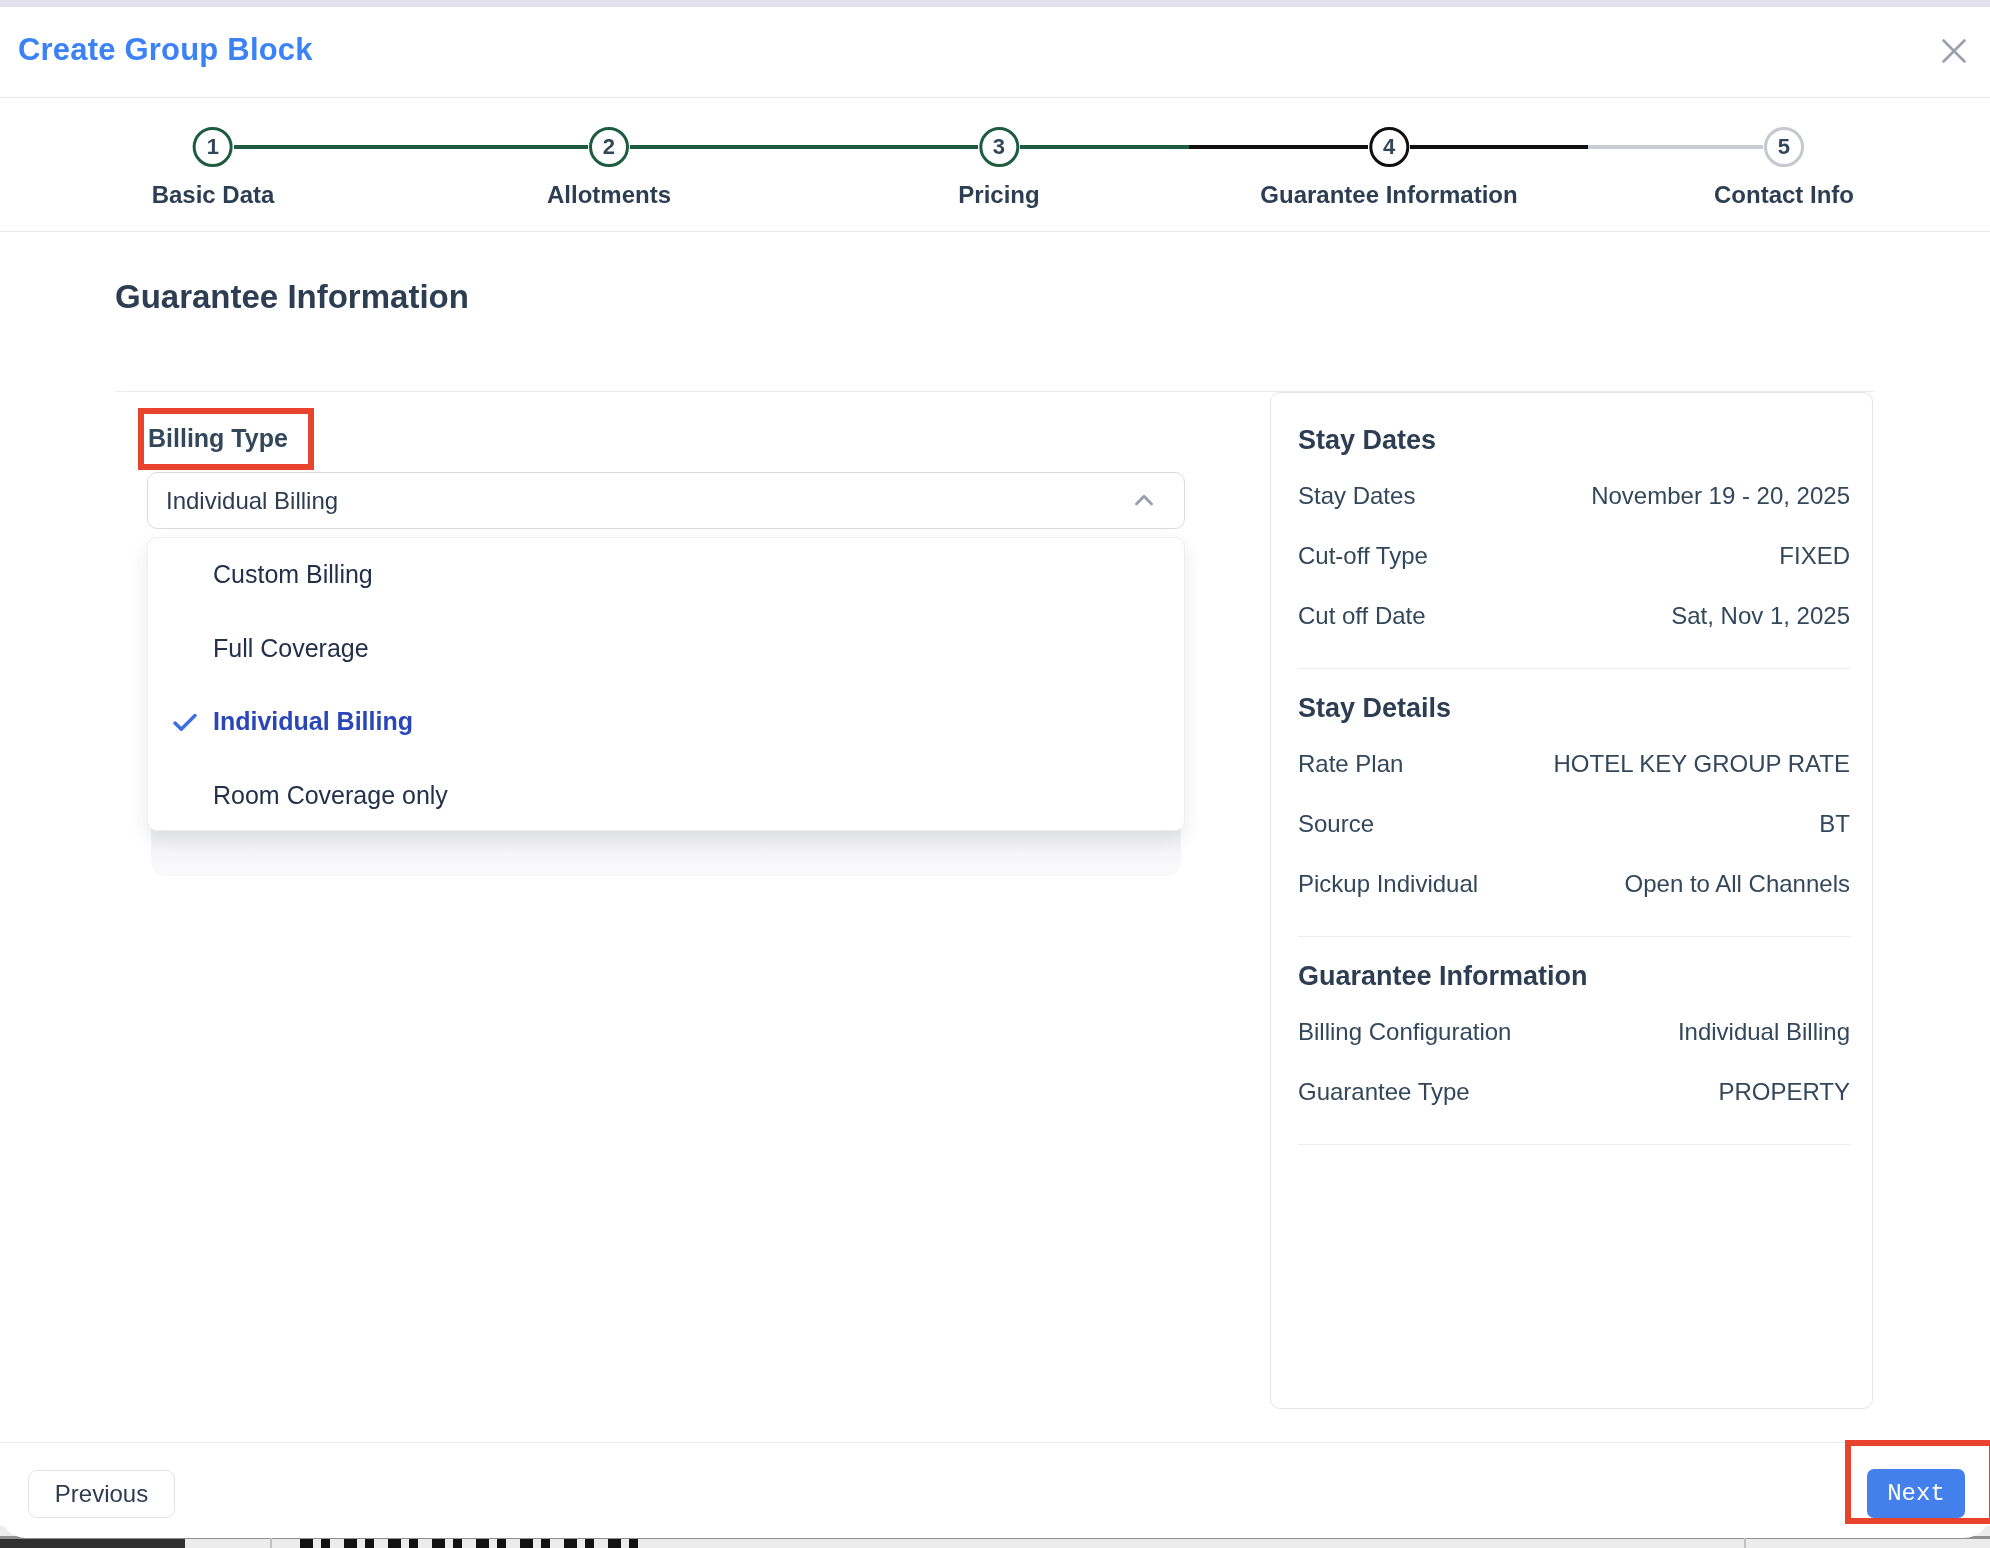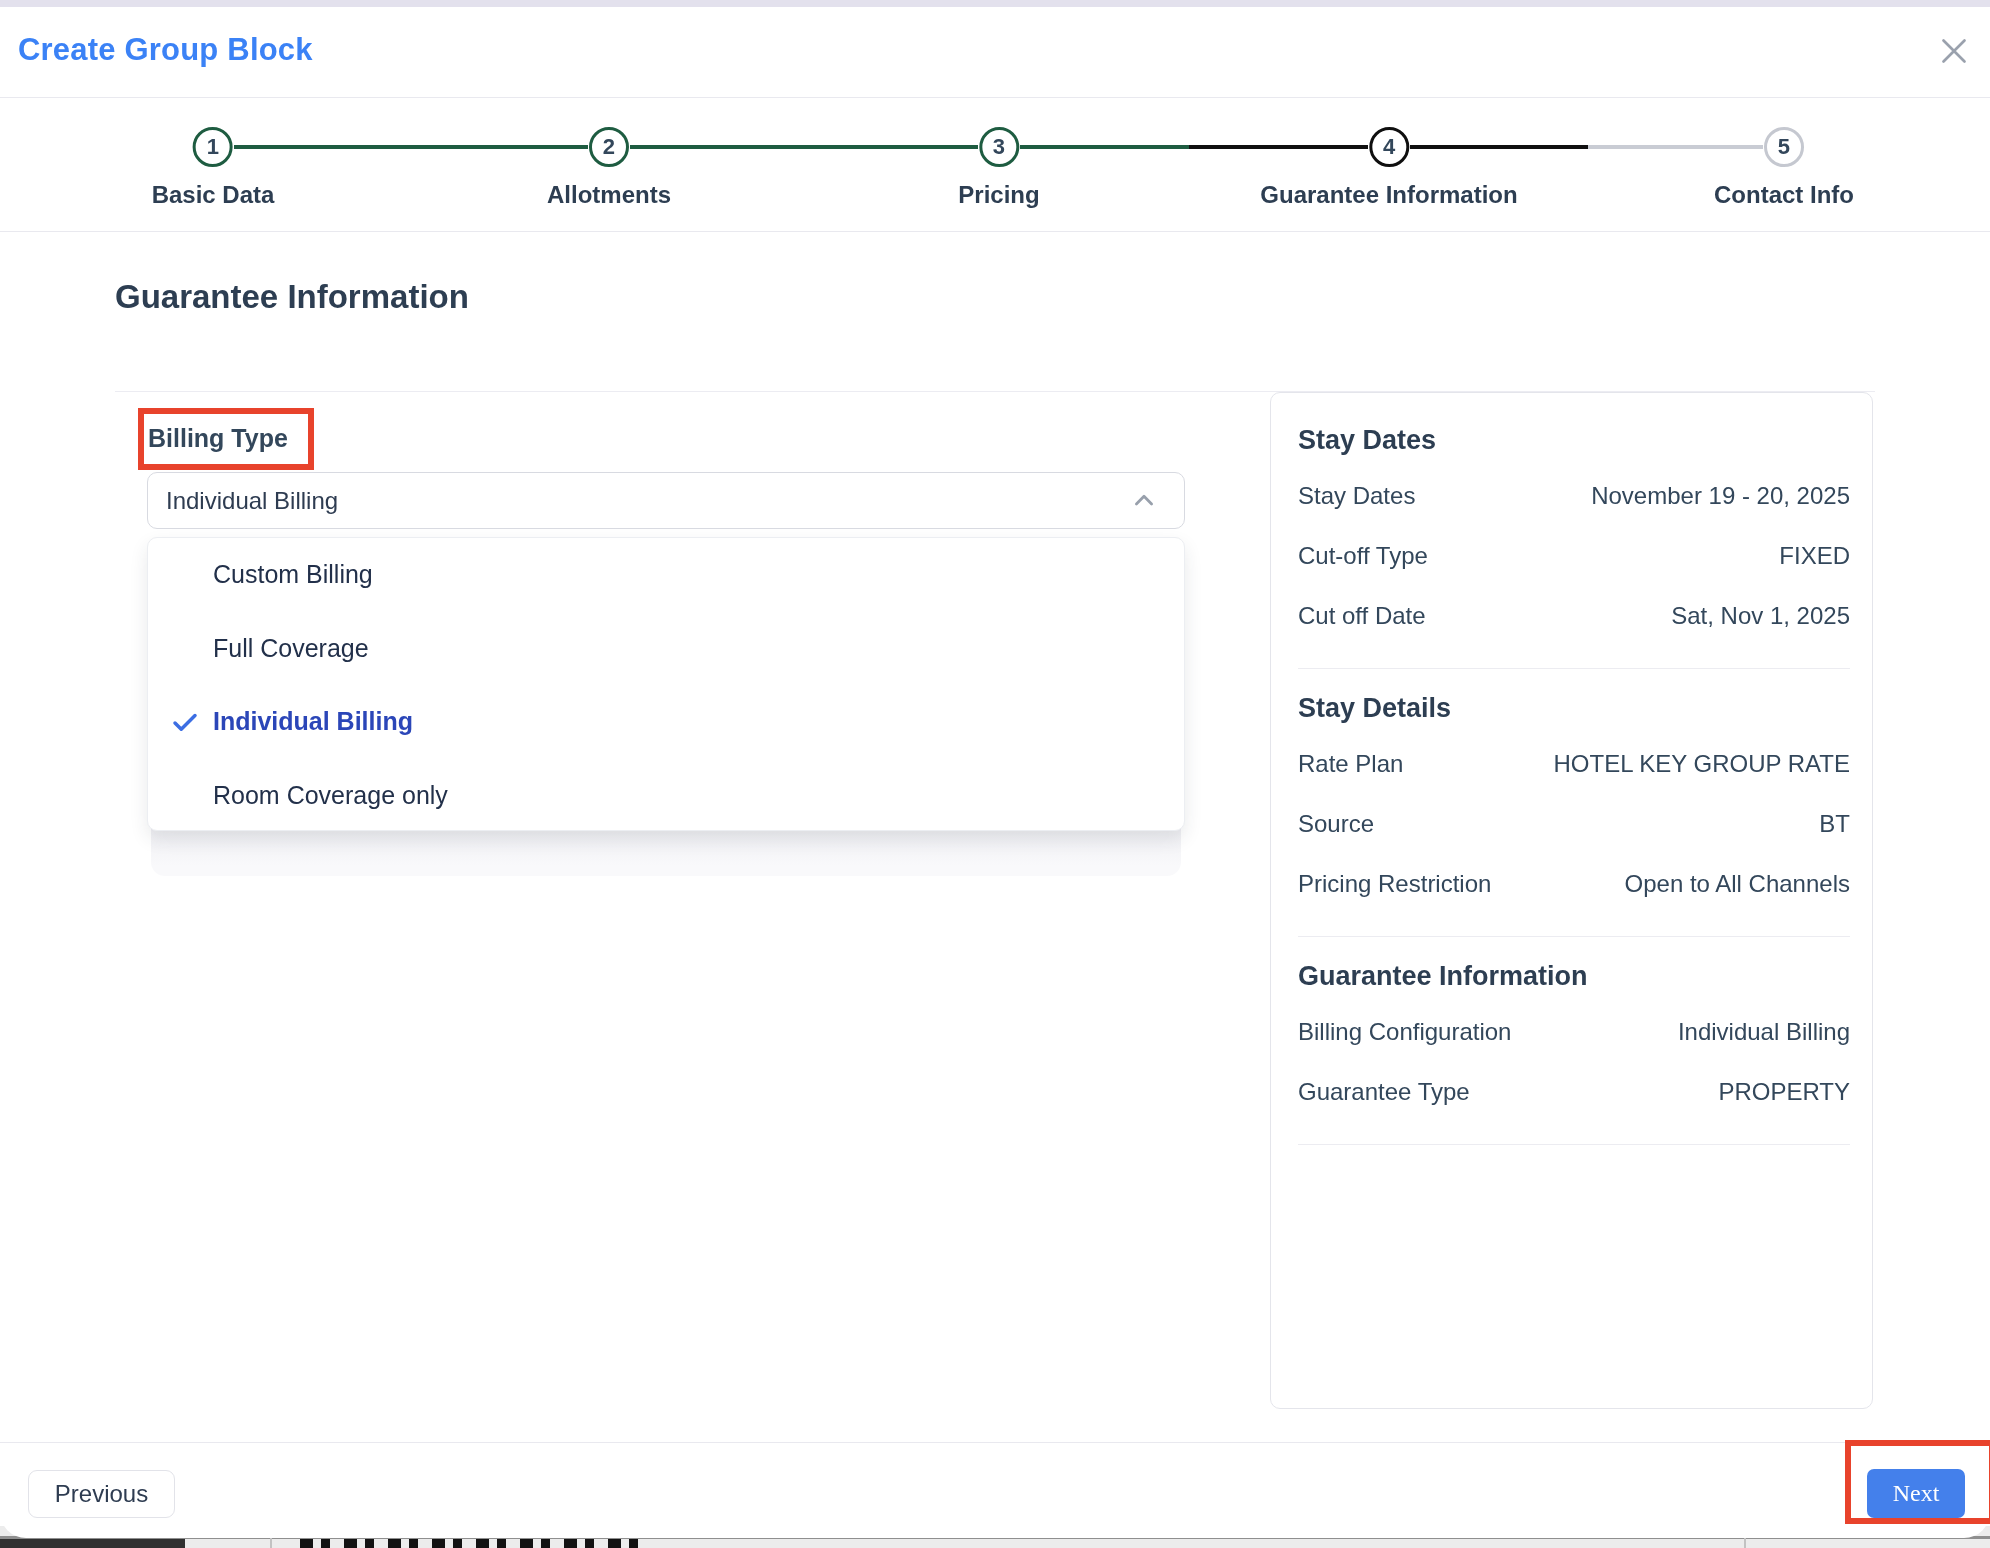--- a/index.html
+++ b/index.html
@@ -78,21 +78,21 @@
   .sum-row { height:60px; display:flex; align-items:center; justify-content:space-between; font-size:24px; color:#33475b; }
   .sum-row .val { text-align:right; }
 
   
   .footer-border { position:absolute; left:0; top:1442px; width:1990px; height:1px; background:#e9e9ef; }
   .btn-prev { position:absolute; left:20px; top:1470px; width:147px; height:48px; background:#fff;
     border:1px solid #e2e3e9; border-radius:9px; font-size:24px; color:#2e3c51;
     display:flex; align-items:center; justify-content:center; cursor:pointer; font-family:inherit;margin-left:8px; }
   .btn-next { position:absolute; left:1867px; top:1469px; width:98px; height:49px; background:#4480eb;
     border:none; border-radius:7px; font-size:24px; color:#ffffff;
-    display:flex; align-items:center; justify-content:center; cursor:pointer; font-family:Liberation Serif, serif; }
+    display:flex; align-items:center; justify-content:center; cursor:pointer; font-family:Liberation Mono, monospace; }
 </style>
 </head>
 <body>
 
 <div class="backdrop-strip">
   <div class="backdrop-line"></div>
   <div class="backdrop-dark-block"></div>
   <div class="backdrop-text-blobs"></div>
   <div class="backdrop-col-div" style="left:270px;"></div>
   <div class="backdrop-col-div" style="left:1744px;"></div>
@@ -204,21 +204,21 @@
         <div class="sum-heading">Stay Details</div>
         <div class="sum-row">
           <span>Rate Plan</span>
           <span class="val">HOTEL KEY GROUP RATE</span>
         </div>
         <div class="sum-row">
           <span>Source</span>
           <span class="val">BT</span>
         </div>
         <div class="sum-row">
-          <span>Pricing Restriction</span>
+          <span>Pickup Individual</span>
           <span class="val">Open to All Channels</span>
         </div>
       </div>
       <div class="sum-section last">
         <div class="sum-heading">Guarantee Information</div>
         <div class="sum-row">
           <span>Billing Configuration</span>
           <span class="val">Individual Billing</span>
         </div>
         <div class="sum-row">

